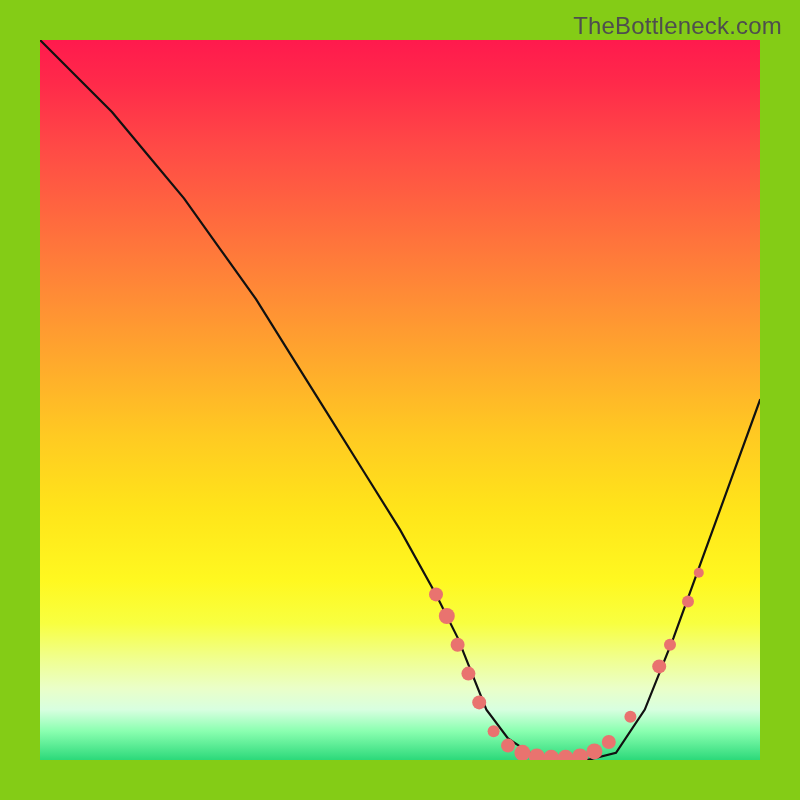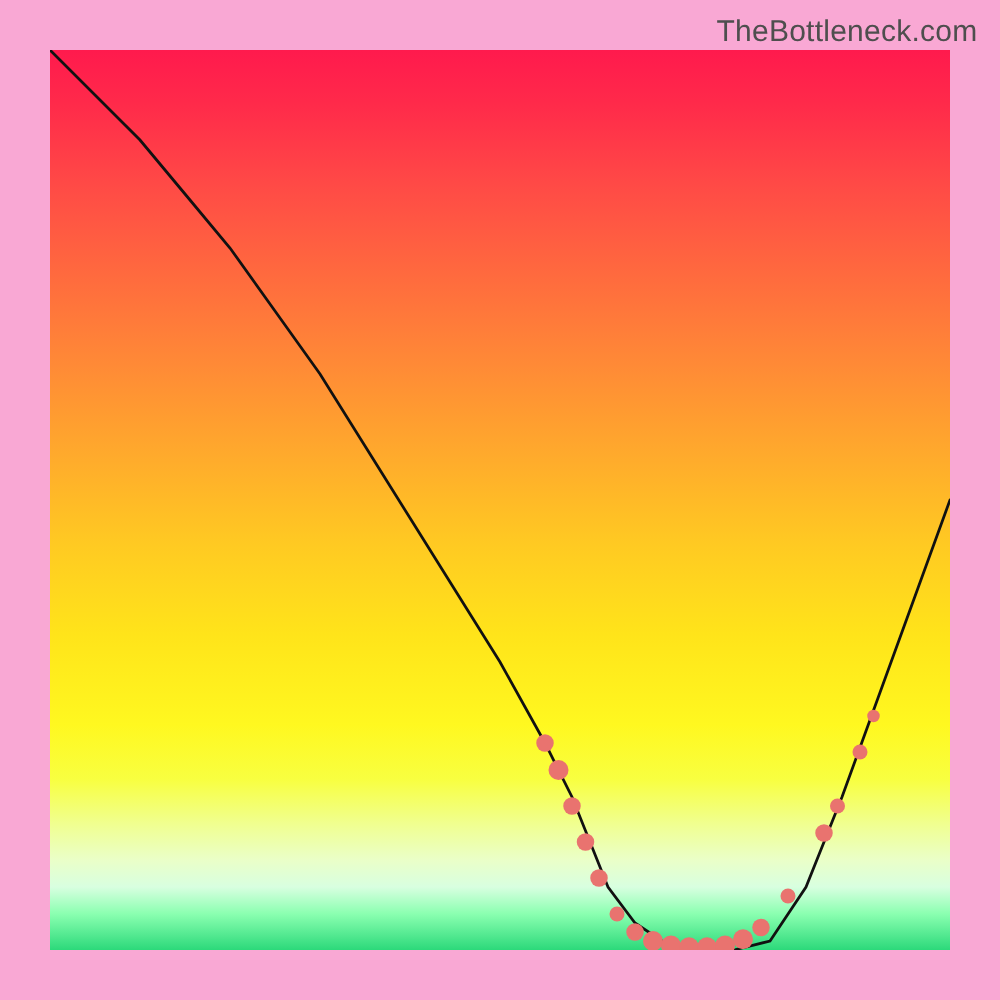--- a/index.html
+++ b/index.html
@@ -10,21 +10,21 @@
     background: #000;
     overflow: hidden;
     font-family: Arial, Helvetica, sans-serif;
   }
   .frame {
     position: absolute;
     left: 0;
     top: 0;
     width: 800px;
     height: 800px;
-    background: #f9a8d4;
+    background: #84cc16;
   }
   .plot-area {
     position: absolute;
     left: 40px;
     top: 40px;
     width: 720px;
     height: 720px;
     overflow: hidden;
   }
   .gradient {

